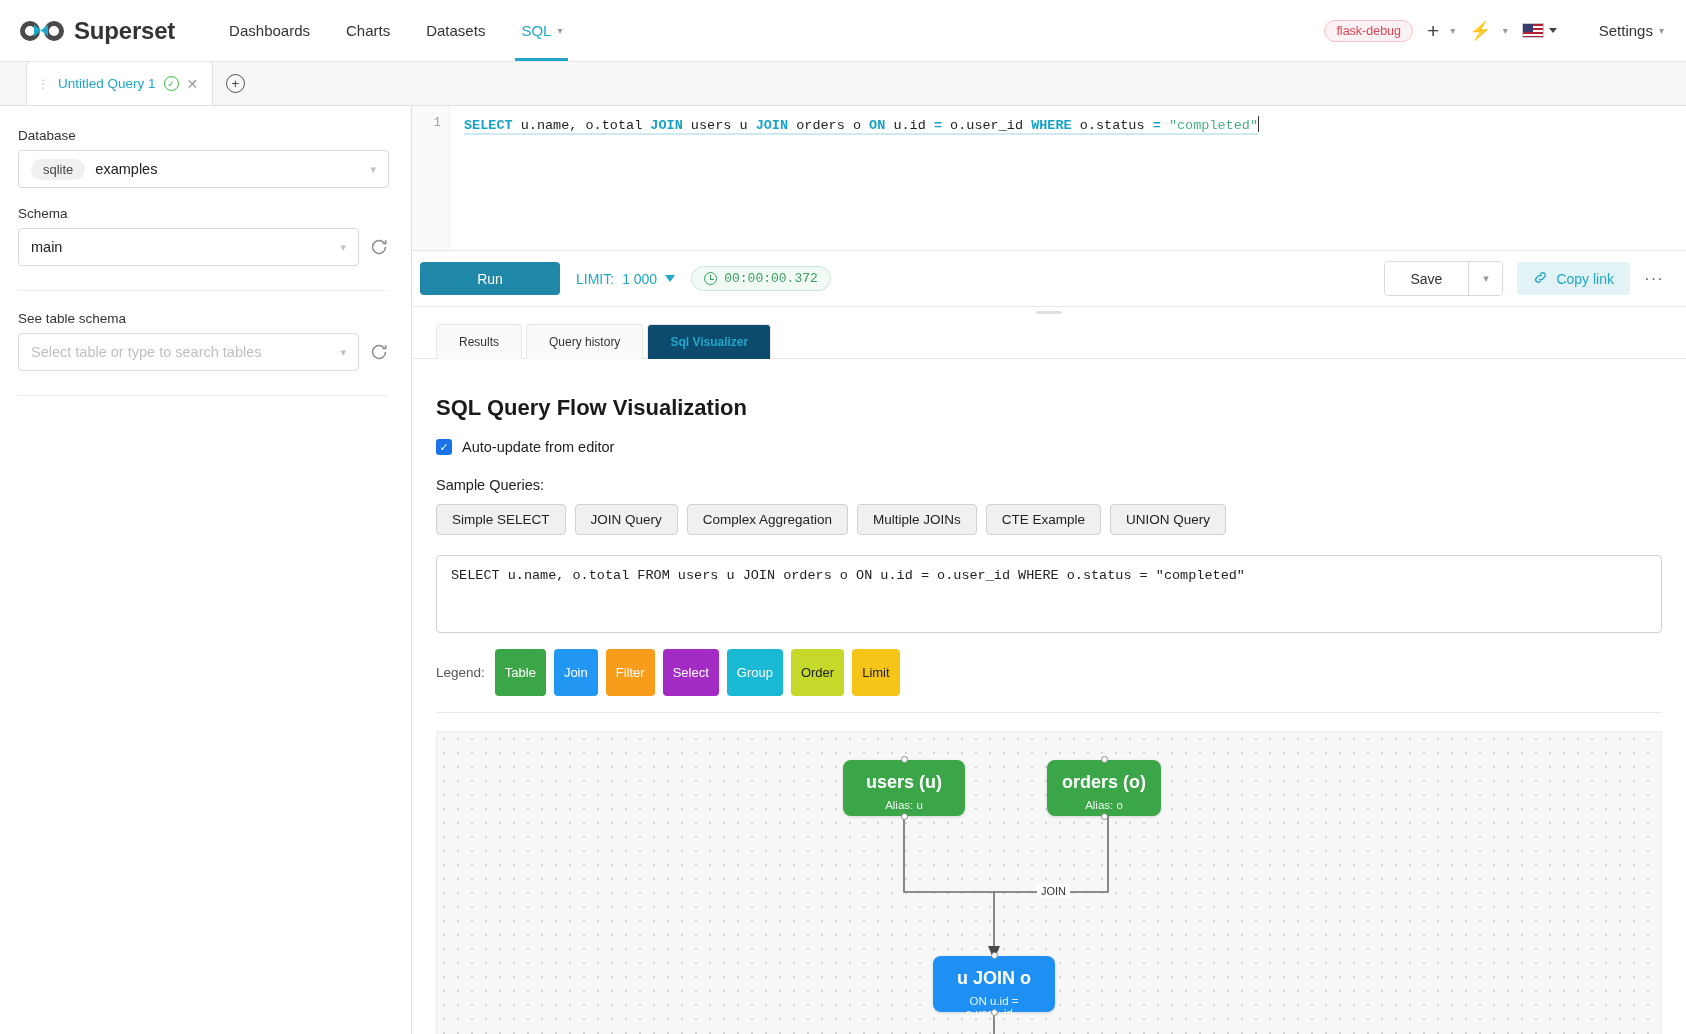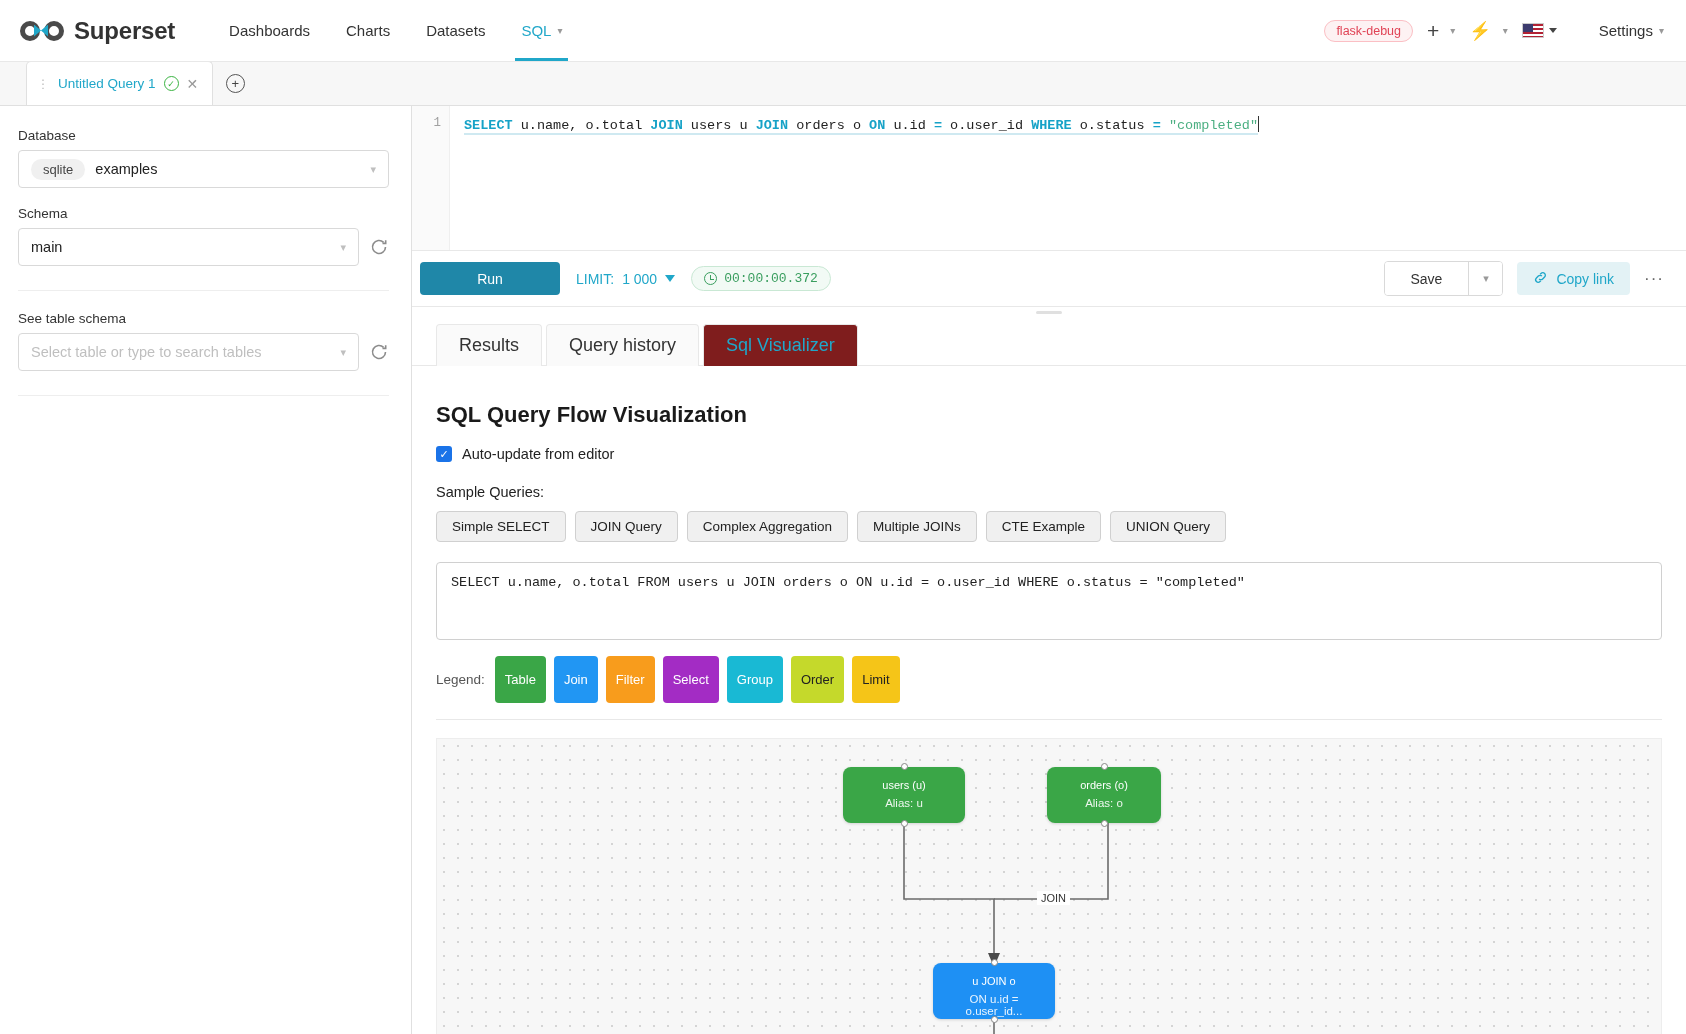--- a/index.html
+++ b/index.html
@@ -173,25 +173,25 @@
 
   .drag-handle{
     height:10px; display:flex;align-items:center;justify-content:center;
     background:#fff;
   }
   .drag-handle .bar{ width:26px;height:3px;background:#e0e0e0;border-radius:2px;}
 
   
   .restabs{ display:flex; gap:4px; padding:6px 0 0 24px; border-bottom:1px solid #e8e8e8;}
   .restab{
-    padding:10px 22px; font-size:18px; color:#333; background:#fafafa;
+    padding:10px 22px; font-size:12px; color:#333; background:#fafafa;
     border:1px solid #e8e8e8; border-bottom:none; border-radius:4px 4px 0 0;
     cursor:pointer; position:relative; top:1px;
   }
-  .restab.active{ background:#7f1d1d; color:#20a7c9; }
+  .restab.active{ background:#0c4a6e; color:#20a7c9;font-weight:bold; }
 
   
   .vizbody{ flex:1; overflow:hidden; padding:22px 24px 0 24px; }
   .viz-title{ font-size:22px; font-weight:bold; color:#1a1a1a; margin:14px 0 18px;}
   .chk-row{ display:flex; align-items:center; gap:10px; margin-bottom:22px;}
   .chk{
     width:16px;height:16px;background:#1a73e8;border-radius:3px;
     display:flex;align-items:center;justify-content:center;color:#fff;font-size:11px;
     line-height:1;
   }
@@ -217,21 +217,21 @@
   .canvas{
     margin-top:18px; height:100%; background:#f7f7f7;
     background-image:radial-gradient(#d4d4d4 1px, transparent 1px);
     background-size:14px 14px;
     position:relative; border:1px solid #ededed;
   }
   .node{
     position:absolute; border-radius:8px; color:#fff; text-align:center;
     padding:12px 10px; box-shadow:0 1px 3px rgba(0,0,0,.15);
   }
-  .node .t{ font-size:11px; font-weight:normal; }
+  .node .t{ font-size:18px; font-weight:bold; }
   .node .s{ font-size:11.5px; opacity:.9; margin-top:6px; }
   .port{
     position:absolute; width:7px;height:7px;border-radius:50%;
     background:#fff; border:1.5px solid #888; left:50%; margin-left:-3.5px;
   }
   .port.top{ top:-4px; }
   .port.bot{ bottom:-4px; }
   .edge-label{
     position:absolute; background:#fff; font-size:11px; color:#333;
     padding:1px 4px; font-family:"Liberation Sans", sans-serif;

